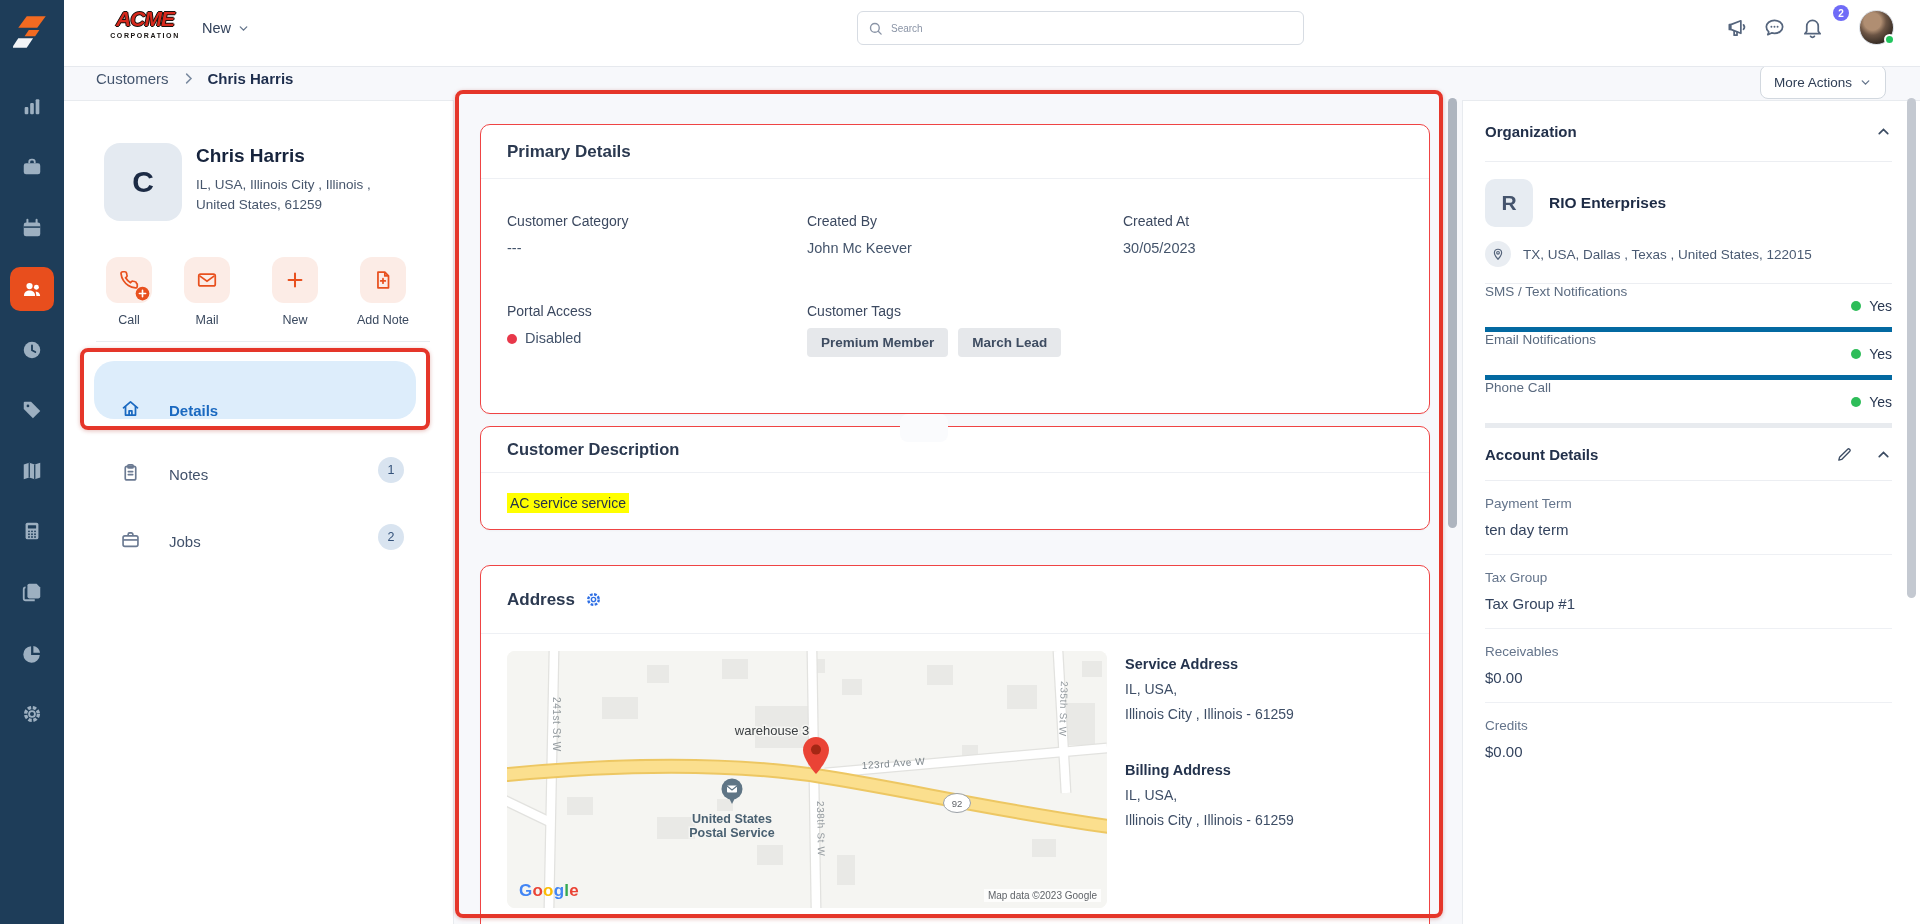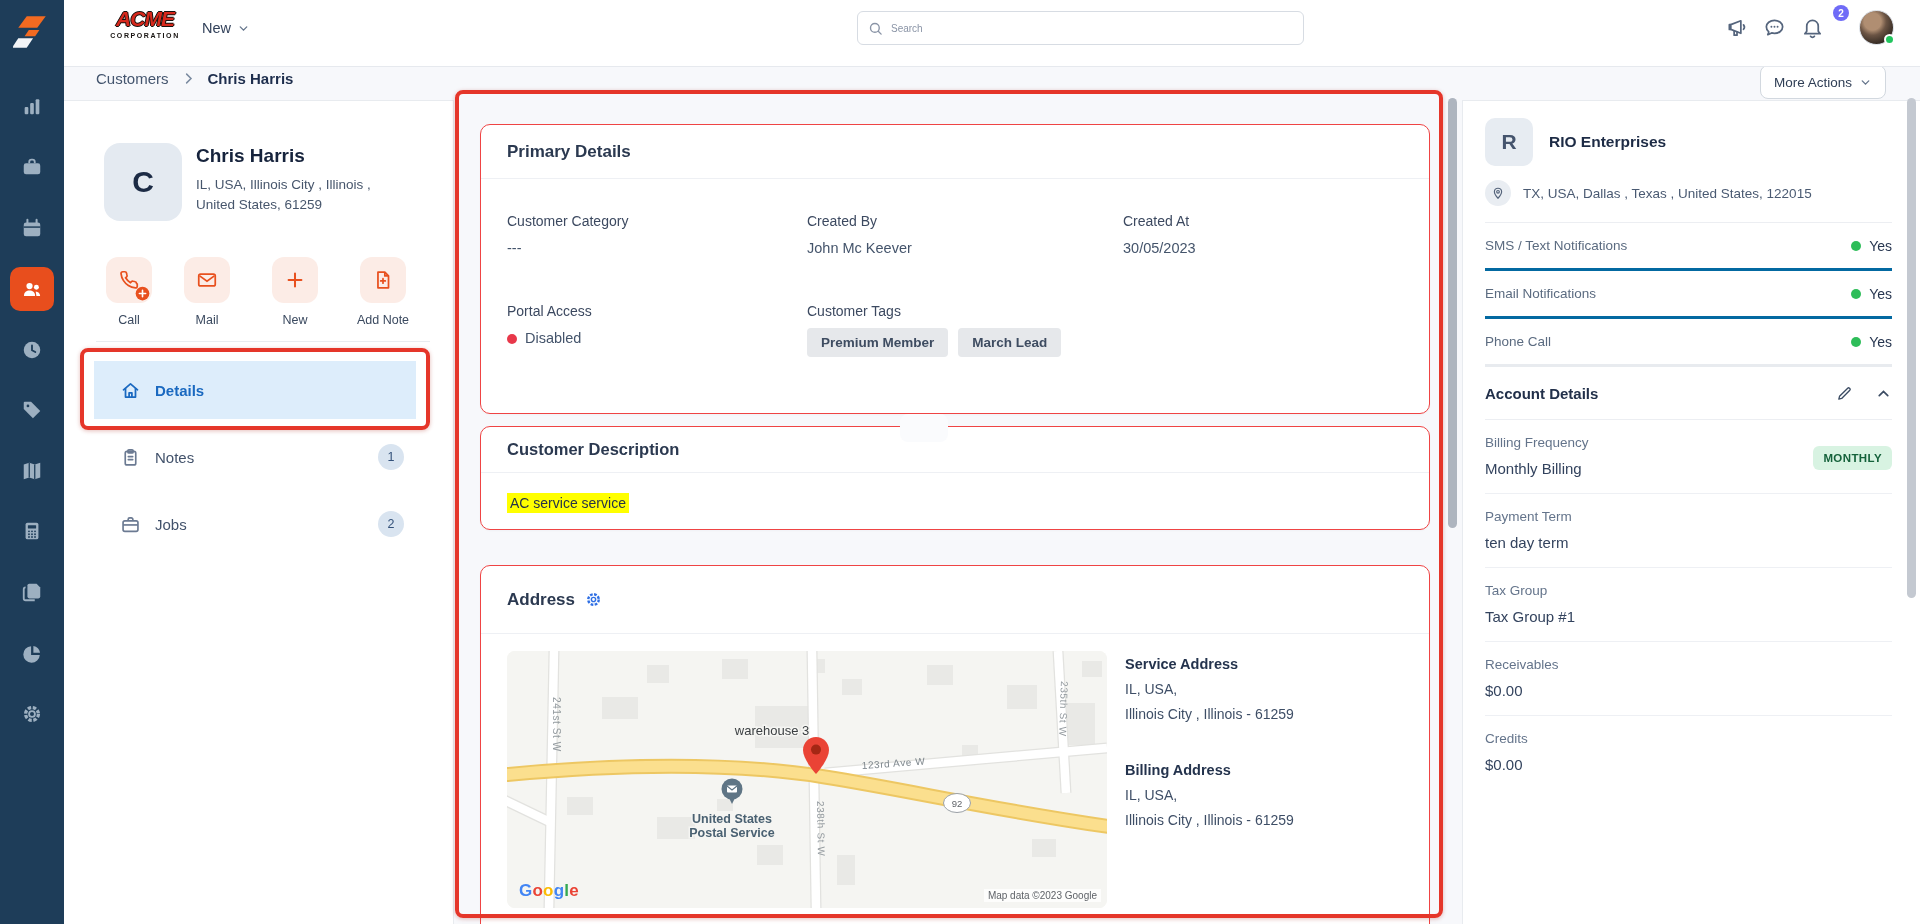--- a/index.html
+++ b/index.html
@@ -46,22 +46,22 @@
   .lpanel{position:absolute;left:64px;top:100px;width:390px;height:824px;background:#fff;
     border-right:1px solid #e8ebef;border-top:1px solid #e8ebef;z-index:5}
   .cust-avatar{position:absolute;left:40px;top:42px;width:78px;height:78px;border-radius:16px;background:#e4eaf1;
     display:flex;align-items:center;justify-content:center;font-size:30px;font-weight:700;color:#1c2b45}
   .cust-name{position:absolute;left:132px;top:44px;font-size:19px;font-weight:700;color:#16233c}
   .cust-addr{position:absolute;left:132px;top:74px;width:200px;font-size:13.5px;color:#47566c;line-height:1.45}
   .qa-btn{position:absolute;top:156px;width:46px;height:46px;border-radius:12px;background:#fcece6;color:#e8501e;
     display:flex;align-items:center;justify-content:center;cursor:pointer}
   .qa-lbl{position:absolute;top:212px;font-size:12.5px;color:#3a495f;text-align:center;width:70px}
   .lp-div{position:absolute;left:32px;top:240px;width:334px;height:1px;background:#e9ecf0}
-  .nav-item{position:absolute;left:30px;width:322px;height:52px;display:flex;align-items:center;gap:14px;
-    padding-left:26px;padding-right:12px;border-radius:0;cursor:pointer;font-size:15px;color:#42526b}
+  .nav-item{position:absolute;left:30px;width:322px;height:52px;display:flex;align-items:flex-end;gap:28px;
+    padding-left:26px;padding-right:12px;border-radius:20px;cursor:pointer;font-size:15px;color:#42526b}
   .nav-item .nic{width:21px;height:21px;color:#6b7a92;flex:0 0 auto}
   .nav-item.active{background:#ddedfb;color:#1a69c0;font-weight:600;height:58px}
   .nav-item.active .nic{color:#1a69c0}
   .nav-badge{margin-left:auto;width:26px;height:26px;border-radius:50%;background:#d9e4f0;color:#33517a;
     font-size:12.5px;display:flex;align-items:center;justify-content:center}
 
   
   .main{position:absolute;left:454px;top:100px;width:1008px;height:824px;background:#f7f8fb;overflow:hidden;z-index:1}
   .card{position:absolute;left:26px;width:950px;background:#fff;border:1px solid #ef4444;border-radius:10px;box-shadow:0 1px 2px rgba(20,30,60,.03)}
   .card-h{display:flex;align-items:center;gap:10px;padding:0 26px;border-bottom:1px solid #eef0f4;
@@ -94,21 +94,21 @@
   .rp-h.h2{height:54px}
   .org-block{padding:17px 0 16px;border-bottom:1px solid #eceef2}
   .org-row{display:flex;align-items:center;gap:16px}
   .org-avatar{width:48px;height:48px;border-radius:10px;background:#e7ecf2;display:flex;align-items:center;
     justify-content:center;font-size:21px;font-weight:600;color:#45546d}
   .org-name{font-size:15.5px;font-weight:700;color:#1d2b45}
   .org-loc{display:flex;align-items:center;gap:12px;margin-top:14px}
   .pin-circ{width:26px;height:26px;border-radius:50%;background:#e9edf2;display:flex;align-items:center;justify-content:center;color:#54637a}
   .pin-circ svg{width:14px;height:14px}
   .org-addr{font-size:13.5px;color:#4a5a72}
-  .np-row{height:48px;display:flex;align-items:center;border-bottom:3px solid #0369a1}
+  .np-row{height:48px;display:flex;border-bottom:5px solid #0369a1}
   .np-row .l{font-size:13.5px;color:#5b6b80}
   .np-row .r{margin-left:auto;display:flex;align-items:center;gap:8px;font-size:14px;color:#273650}
   .dot.green{background:#2ebd59;margin:0}
   .ad-row{position:relative;padding:15px 0 16px;border-bottom:1px solid #eef0f4}
   .ad-row .l{font-size:13.5px;color:#64748b}
   .ad-row .v{font-size:15px;color:#33435e;margin-top:10px}
   .badge-green{position:absolute;right:0;top:26px;background:#d8f3e2;color:#15623b;font-size:11.5px;font-weight:800;
     letter-spacing:.4px;border-radius:6px;padding:6px 10px}
 
   
@@ -433,20 +433,28 @@
     <div class="abs" style="left:644px;top:196px">
       <div class="addr-lbl">Billing Address</div>
       <div class="addr-ln">IL, USA,</div>
       <div class="addr-ln">Illinois City , Illinois - 61259</div>
     </div>
   </div>
 </div>
 
 <div class="rpanel">
   <div class="rp-in">
+    <div class="rp-h">
+      <span class="t">Organization</span>
+      <span class="sp">
+          <svg class="hic" viewBox="0 0 24 24" fill="none" stroke="currentColor" stroke-width="2.4" stroke-linecap="round">
+            <path d="M6 15l6-6 6 6"></path>
+          </svg>
+        </span>
+    </div>
     <div class="org-block">
       <div class="org-row">
         <div class="org-avatar">R</div>
         <div class="org-name">RIO Enterprises</div>
       </div>
       <div class="org-loc">
         <span class="pin-circ">
           <svg viewBox="0 0 24 24" fill="none" stroke="currentColor" stroke-width="2">
               <path d="M12 21s-6.2-6.6-6.2-11A6.2 6.2 0 0 1 18.2 10c0 4.4-6.2 11-6.2 11z"></path>
               <circle cx="12" cy="10" r="2.3"></circle>
@@ -483,25 +491,20 @@
       <span class="sp">
         <svg class="hic" viewBox="0 0 24 24" fill="none" stroke="currentColor" stroke-width="1.9" stroke-linejoin="round">
             <path d="M4 20l1-4L16.5 4.5a1.8 1.8 0 0 1 2.5 0l.5.5a1.8 1.8 0 0 1 0 2.5L8 19l-4 1z"></path>
           </svg>
         <svg class="hic" viewBox="0 0 24 24" fill="none" stroke="currentColor" stroke-width="2.4" stroke-linecap="round">
             <path d="M6 15l6-6 6 6"></path>
           </svg>
       </span>
     </div>
     <div class="ad-row">
-      <div class="l">Billing Frequency</div>
-      <div class="v">Monthly Billing</div>
-      <span class="badge-green">MONTHLY</span>
-    </div>
-    <div class="ad-row">
       <div class="l">Payment Term</div>
       <div class="v">ten day term</div>
     </div>
     <div class="ad-row">
       <div class="l">Tax Group</div>
       <div class="v">Tax Group #1</div>
     </div>
     <div class="ad-row">
       <div class="l">Receivables</div>
       <div class="v">$0.00</div>

